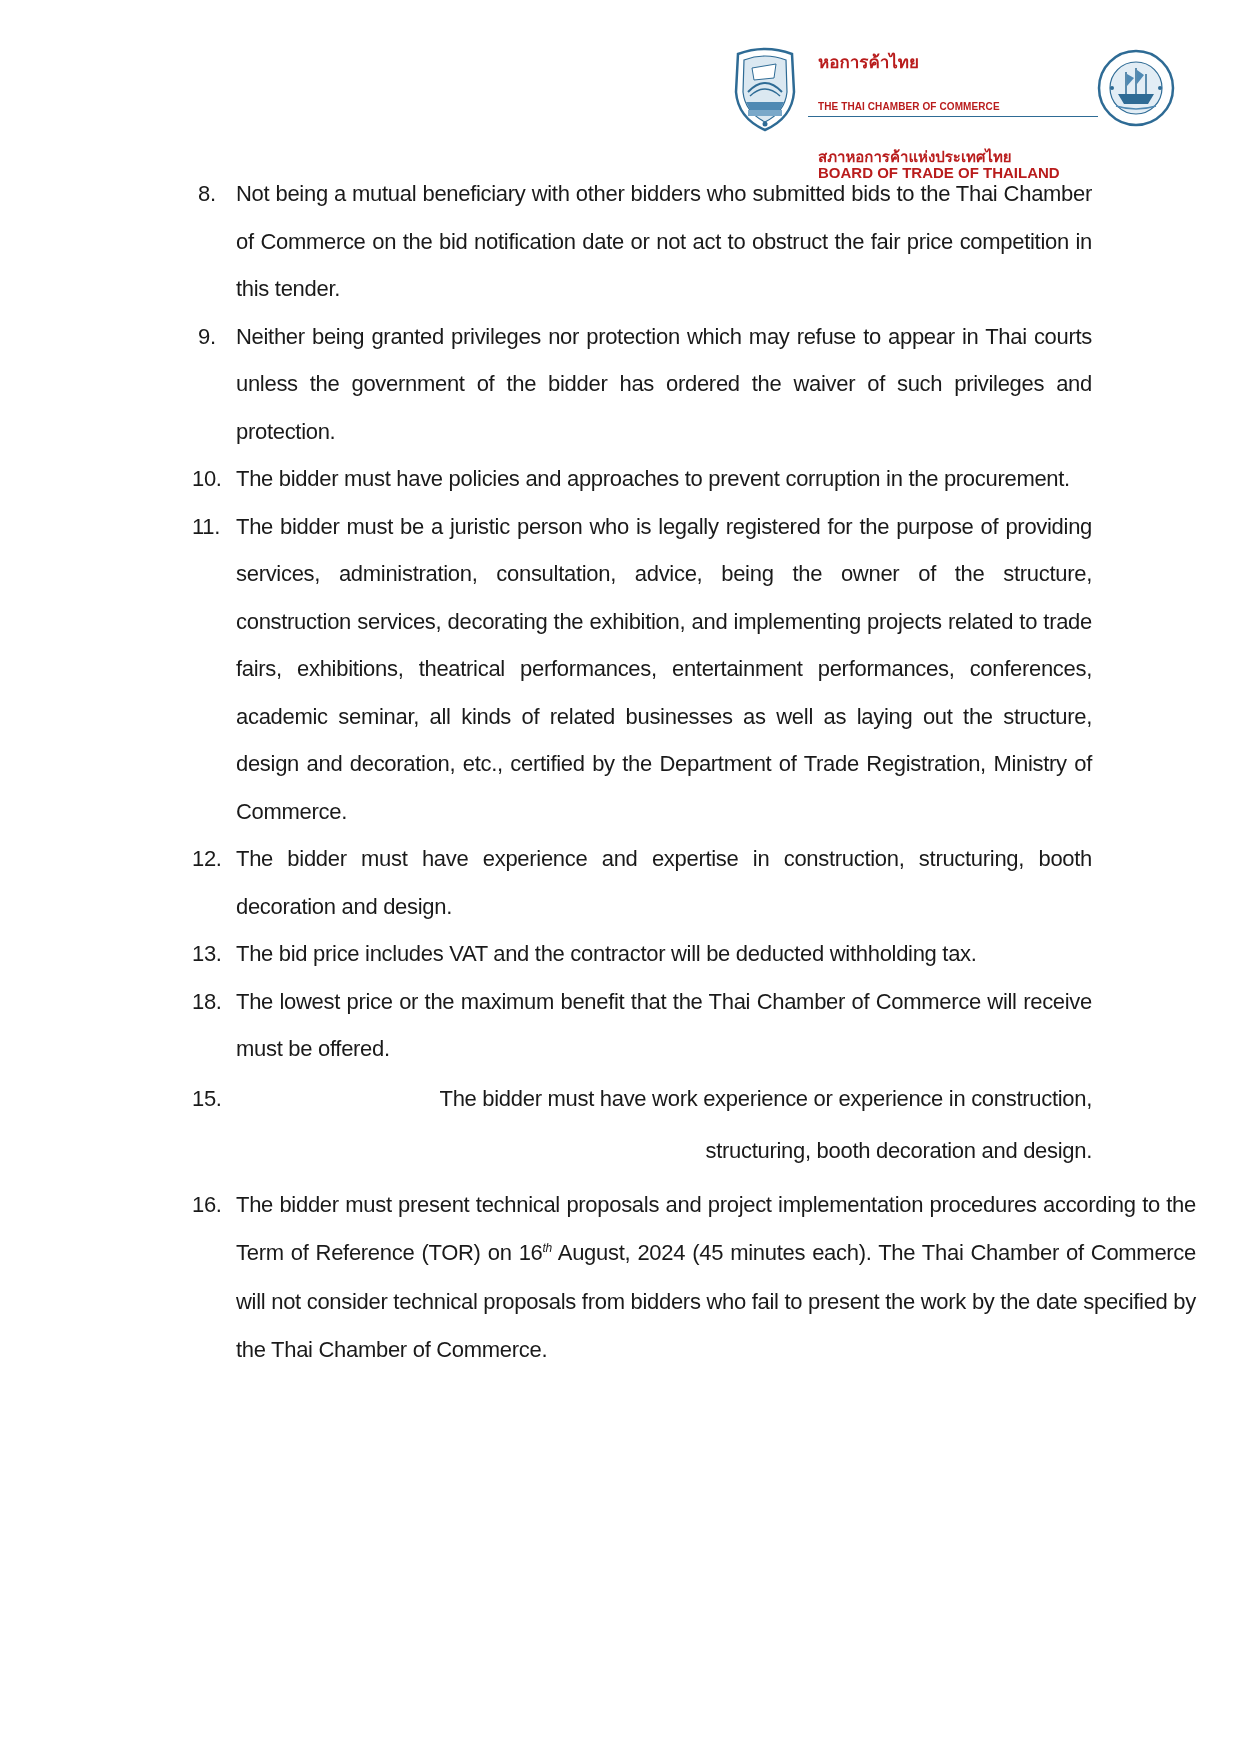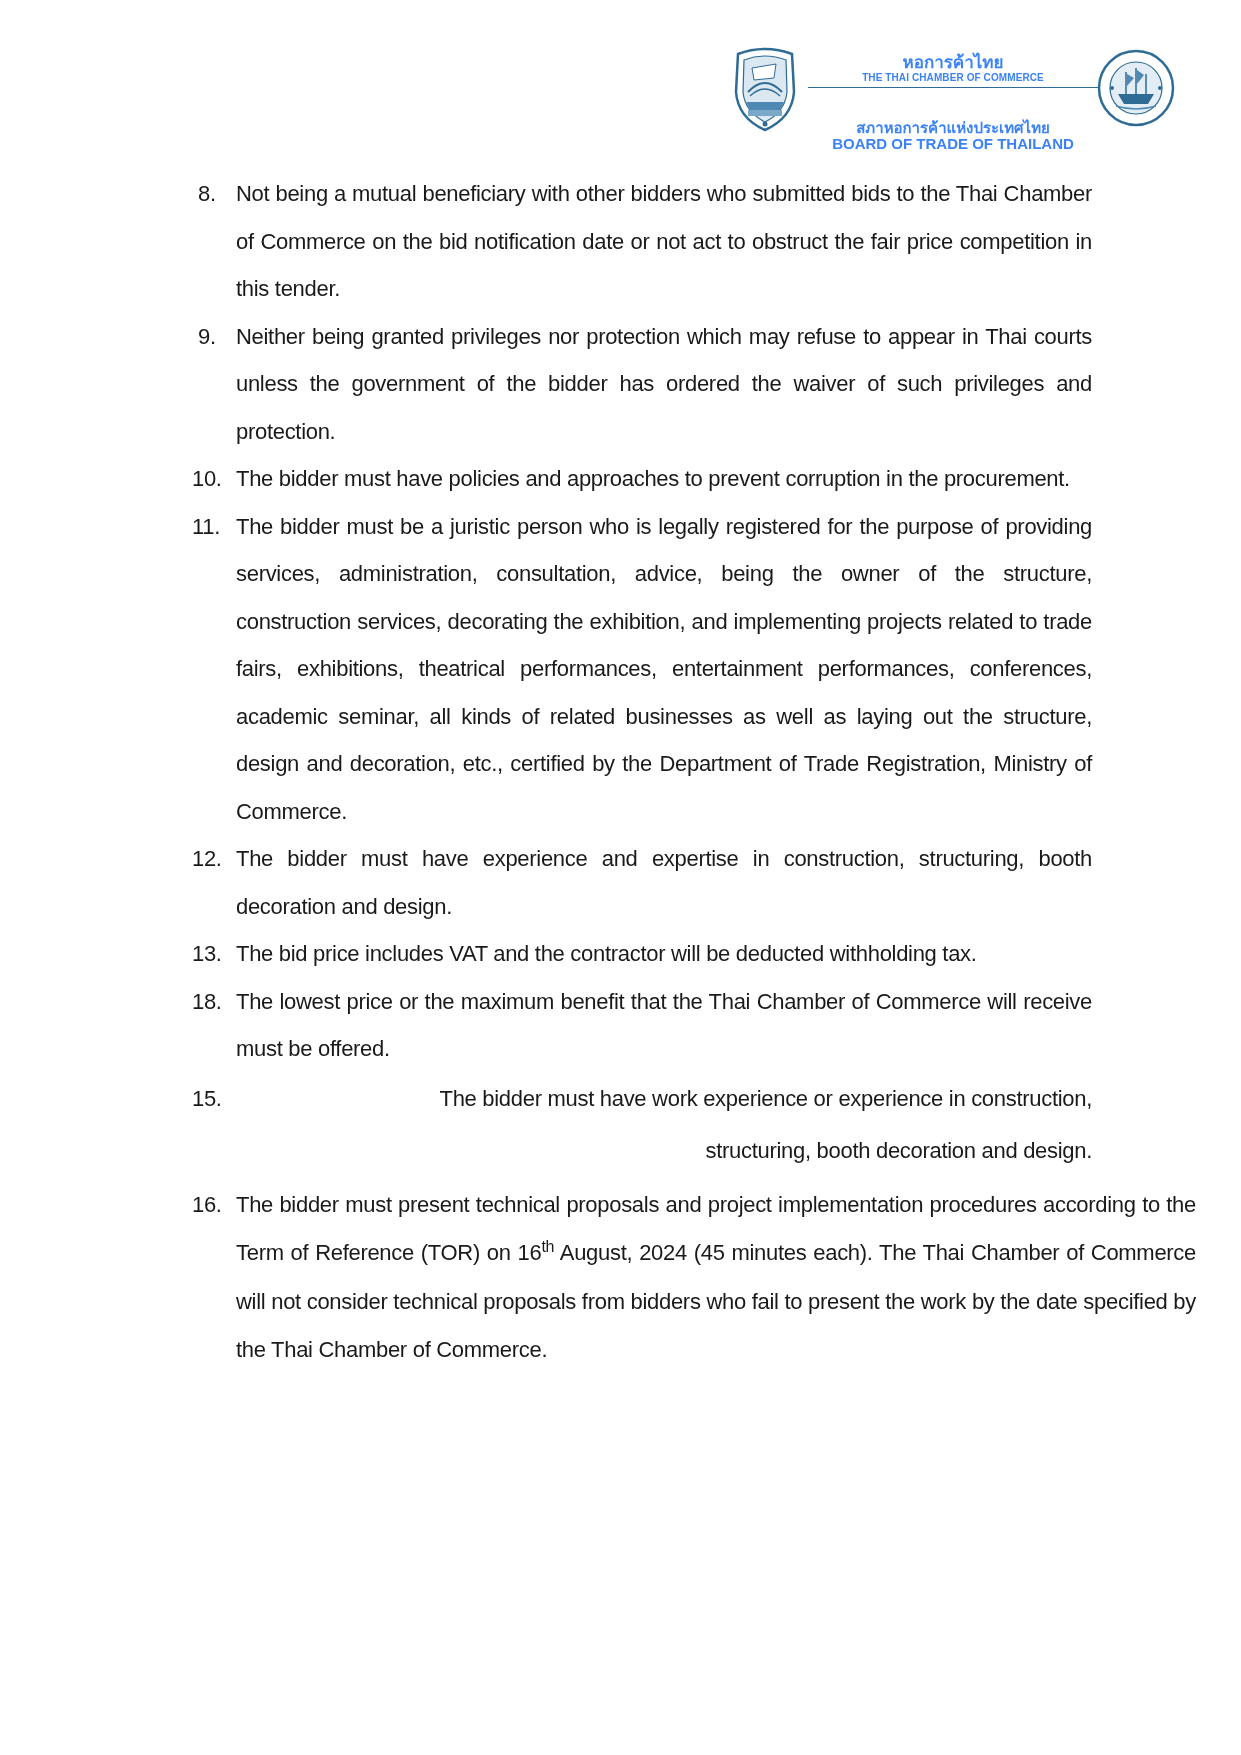--- a/index.html
+++ b/index.html
@@ -1,35 +1,35 @@
 <!DOCTYPE html>
 <html><head>
 <meta charset="utf-8">
 <style>
   html, body { margin: 0; padding: 0; background: #ffffff; }
   body { width: 1241px; height: 1755px; position: relative; overflow: hidden;
          font-family: "DejaVu Sans", sans-serif; color: #1a1a1a; }
   .letterhead { position: absolute; top: 44px; left: 718px; width: 470px; height: 96px; }
   .seal-left { position: absolute; left: 14px; top: 2px; width: 66px; height: 86px; }
   .seal-right { position: absolute; left: 378px; top: 4px; width: 80px; height: 80px; }
-  .lh-text { position: absolute; left: 100px; top: 8px; width: 270px; text-align: center; color: #3b82f6; }
+  .lh-text { position: absolute; left: 100px; top: 8px; width: 270px; text-align: left; color: #b91c1c; }
   .lh-thai1 { font-family: "DejaVu Sans", sans-serif; font-weight: bold; font-size: 17px; line-height: 20px; }
-  .lh-eng1 { font-family: "Liberation Sans", sans-serif; font-size: 10px; line-height: 12px; font-weight: bold; letter-spacing: 0.1px; }
+  .lh-eng1 { font-family: "Liberation Sans", sans-serif; font-size: 10px; line-height: 12px; font-weight: bold; letter-spacing: 0.1px; margin-top: 29px; }
   .lh-rule { height: 1px; background: #2e6b95; margin: 3px -10px 3px -10px; }
   .lh-thai2 { font-family: "DejaVu Sans", sans-serif; font-weight: bold; font-size: 15px; line-height: 19px; margin-top: 31px; }
   .lh-eng2 { font-family: "Liberation Sans", sans-serif; font-size: 15px; line-height: 12px; font-weight: bold; }
 
   .content { position: absolute; left: 180px; top: 170px; width: 912px; }
   .item { position: relative; padding-left: 56px; font-family: "Liberation Sans", sans-serif;
           font-size: 22px; line-height: 47.5px; letter-spacing: -0.3px; text-align: justify; margin: 0; }
   .item .num { position: absolute; left: 18px; top: 0; }
   .item.wide .num { left: 12px; }
   .item.i15 { line-height: 52px; }
   .item.i16 { line-height: 48.5px; margin-top: 4px; width: 960px; }
-  sup { font-size: 16px; line-height: 0; }
+  sup { font-size: 12px; line-height: 0; font-style: italic; }
 </style>
 </head>
 <body>
 
 <div class="letterhead">
   <svg class="seal-left" viewBox="0 0 66 86">
     <path d="M6 8 Q33 -2 60 8 L62 46 Q60 72 33 84 Q6 72 4 46 Z" fill="#ffffff" stroke="#2e6b95" stroke-width="2.5"></path>
     <path d="M12 14 Q33 6 54 14 L55 46 Q53 66 33 76 Q13 66 11 46 Z" fill="#dbe8f1" stroke="#2e6b95" stroke-width="1.2"></path>
     <path d="M20 22 L44 18 L42 32 L22 34 Z" fill="#ffffff" stroke="#2e6b95" stroke-width="1"></path>
     <path d="M16 46 Q33 28 50 46" fill="none" stroke="#2e6b95" stroke-width="2"></path>

